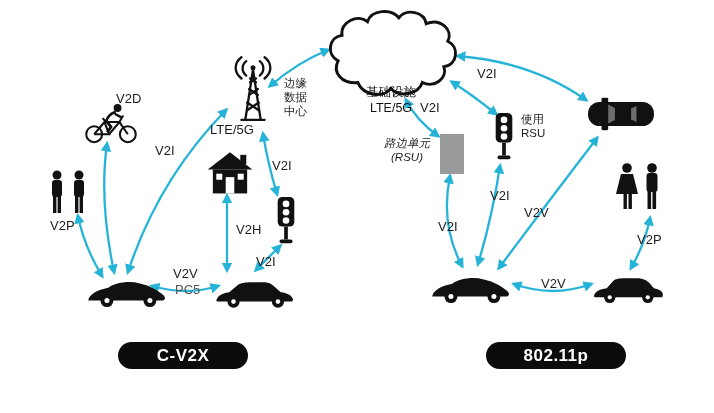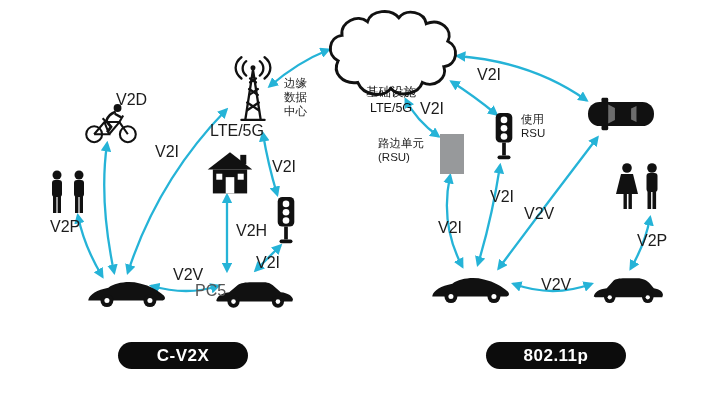--- a/index.html
+++ b/index.html
@@ -1,18 +1,18 @@
 <!DOCTYPE html>
 <html style="--arrow: #25b3d7; --watermark: #7cb63e;"><head>
 <meta charset="utf-8">
 <style>
   html,body{margin:0;padding:0;background:#fff;font-family:"Liberation Sans","DejaVu Sans",sans-serif;}
   .stage{position:relative;width:714px;height:413px;background:#fff;overflow:hidden;}
   .abs{position:absolute;}
-  .lbl{position:absolute;font-size:16px;color:#1c1c1c;white-space:nowrap;}
+  .lbl{position:absolute;font-size:13px;color:#1c1c1c;white-space:nowrap;}
   .pre{white-space:pre-line;line-height:14px;}
   .arrowlayer{position:absolute;left:0;top:0;width:714px;height:413px;pointer-events:none;}
   .arrow{stroke:var(--arrow,#25b3d7);fill:none;stroke-width:2.3;stroke-linecap:round;}
   .badge{position:absolute;background:#0c0c0c;color:#fff;border-radius:15px;
          display:flex;align-items:center;justify-content:center;
          font-weight:bold;font-size:17px;letter-spacing:.5px;}
   .caption{position:absolute;left:33px;top:378px;font-size:13px;color:#8a8a8a;}
   .caption b{color:#7a7a7a;}
   .watermark{position:absolute;right:14px;bottom:8px;font-size:13px;color:var(--watermark,#7cb63e);}
   .cloudtext{position:absolute;left:322px;top:36px;width:138px;text-align:center;
@@ -208,25 +208,25 @@
   <span class="lbl" style="left:50px;top:218px;">V2P</span>
   <span class="lbl" style="left:155px;top:143px;">V2I</span>
   <span class="lbl" style="left:210px;top:122px;">LTE/5G</span>
   <span class="lbl pre" style="left:284px;top:76px;font-size:11.5px;text-align:right;">边缘
 数据
 中心</span>
   <span class="lbl" style="left:272px;top:158px;">V2I</span>
   <span class="lbl" style="left:236px;top:222px;">V2H</span>
   <span class="lbl" style="left:256px;top:254px;">V2I</span>
   <span class="lbl" style="left:173px;top:266px;">V2V</span>
-  <span class="lbl" style="left:175px;top:282px;color:#555;margin-left:20px;">PC5</span>
+  <span class="lbl" style="left:175px;top:282px;color:#555;">PC5</span>
 
   <span class="lbl" style="left:420px;top:100px;">V2I</span>
   <span class="lbl" style="left:477px;top:66px;">V2I</span>
-  <span class="lbl pre" style="left:378px;top:136px;width:58px;text-align:left;font-size:11.5px;">路边单元
+  <span class="lbl pre" style="left:378px;top:136px;width:58px;text-align:center;font-size:11.5px;font-style:italic;">路边单元
 (RSU)</span>
   <span class="lbl pre" style="left:521px;top:112px;font-size:11.5px;">使用
 RSU</span>
   <span class="lbl" style="left:438px;top:219px;">V2I</span>
   <span class="lbl" style="left:490px;top:188px;">V2I</span>
   <span class="lbl" style="left:524px;top:205px;">V2V</span>
   <span class="lbl" style="left:541px;top:276px;">V2V</span>
   <span class="lbl" style="left:637px;top:232px;">V2P</span>
 
   <div class="badge" style="left:118px;top:342px;width:130px;height:27px;">C-V2X</div>

